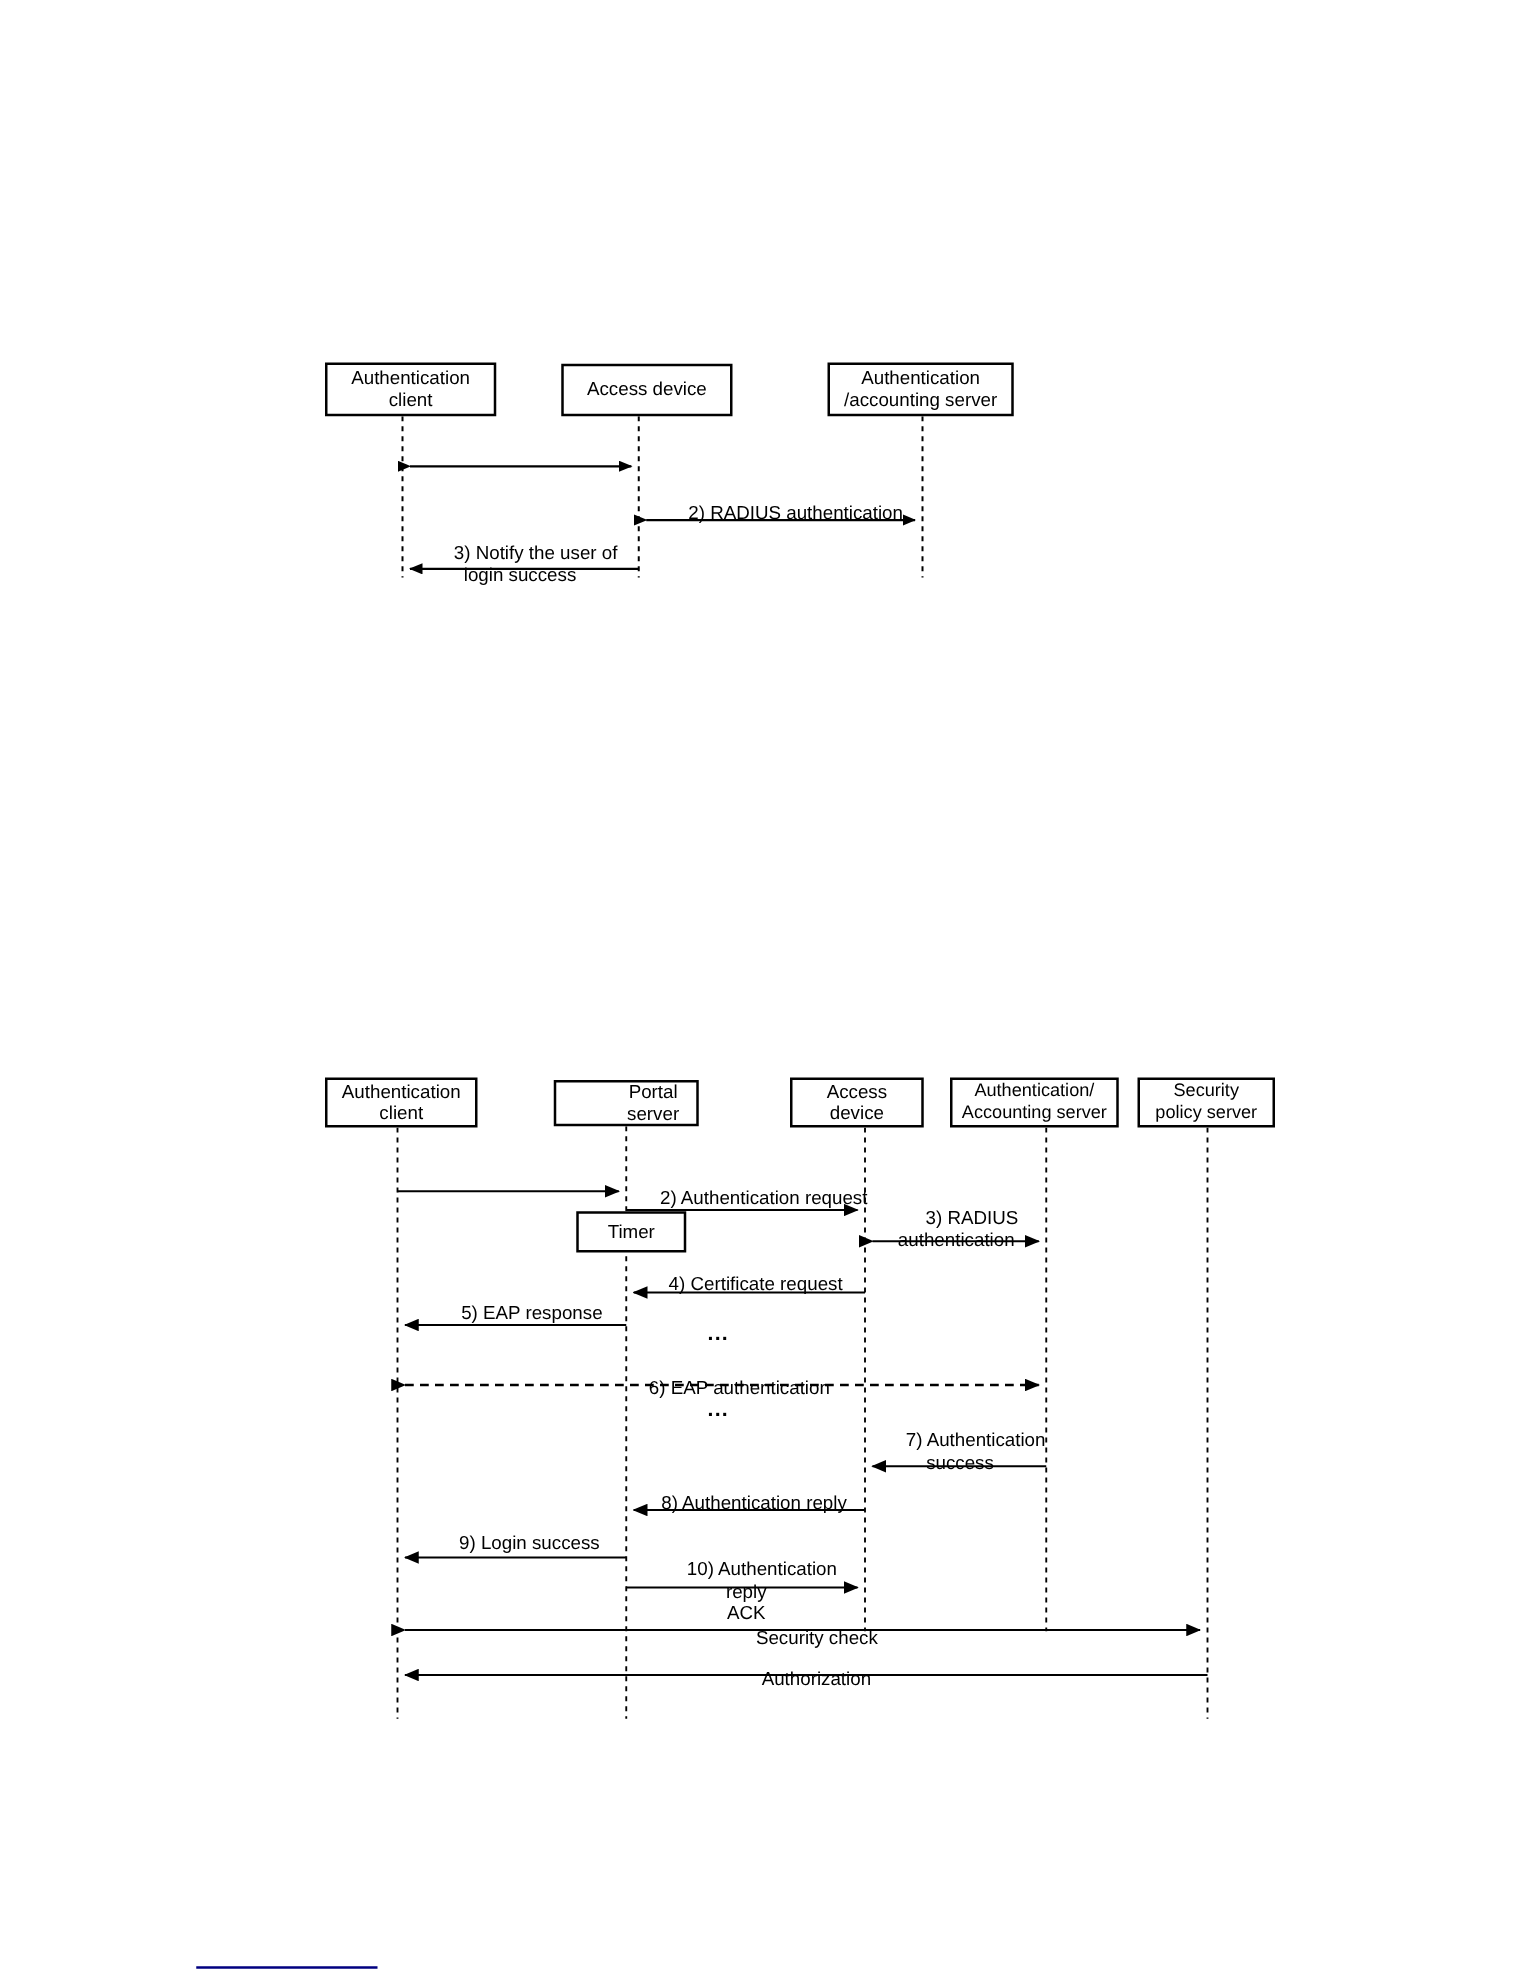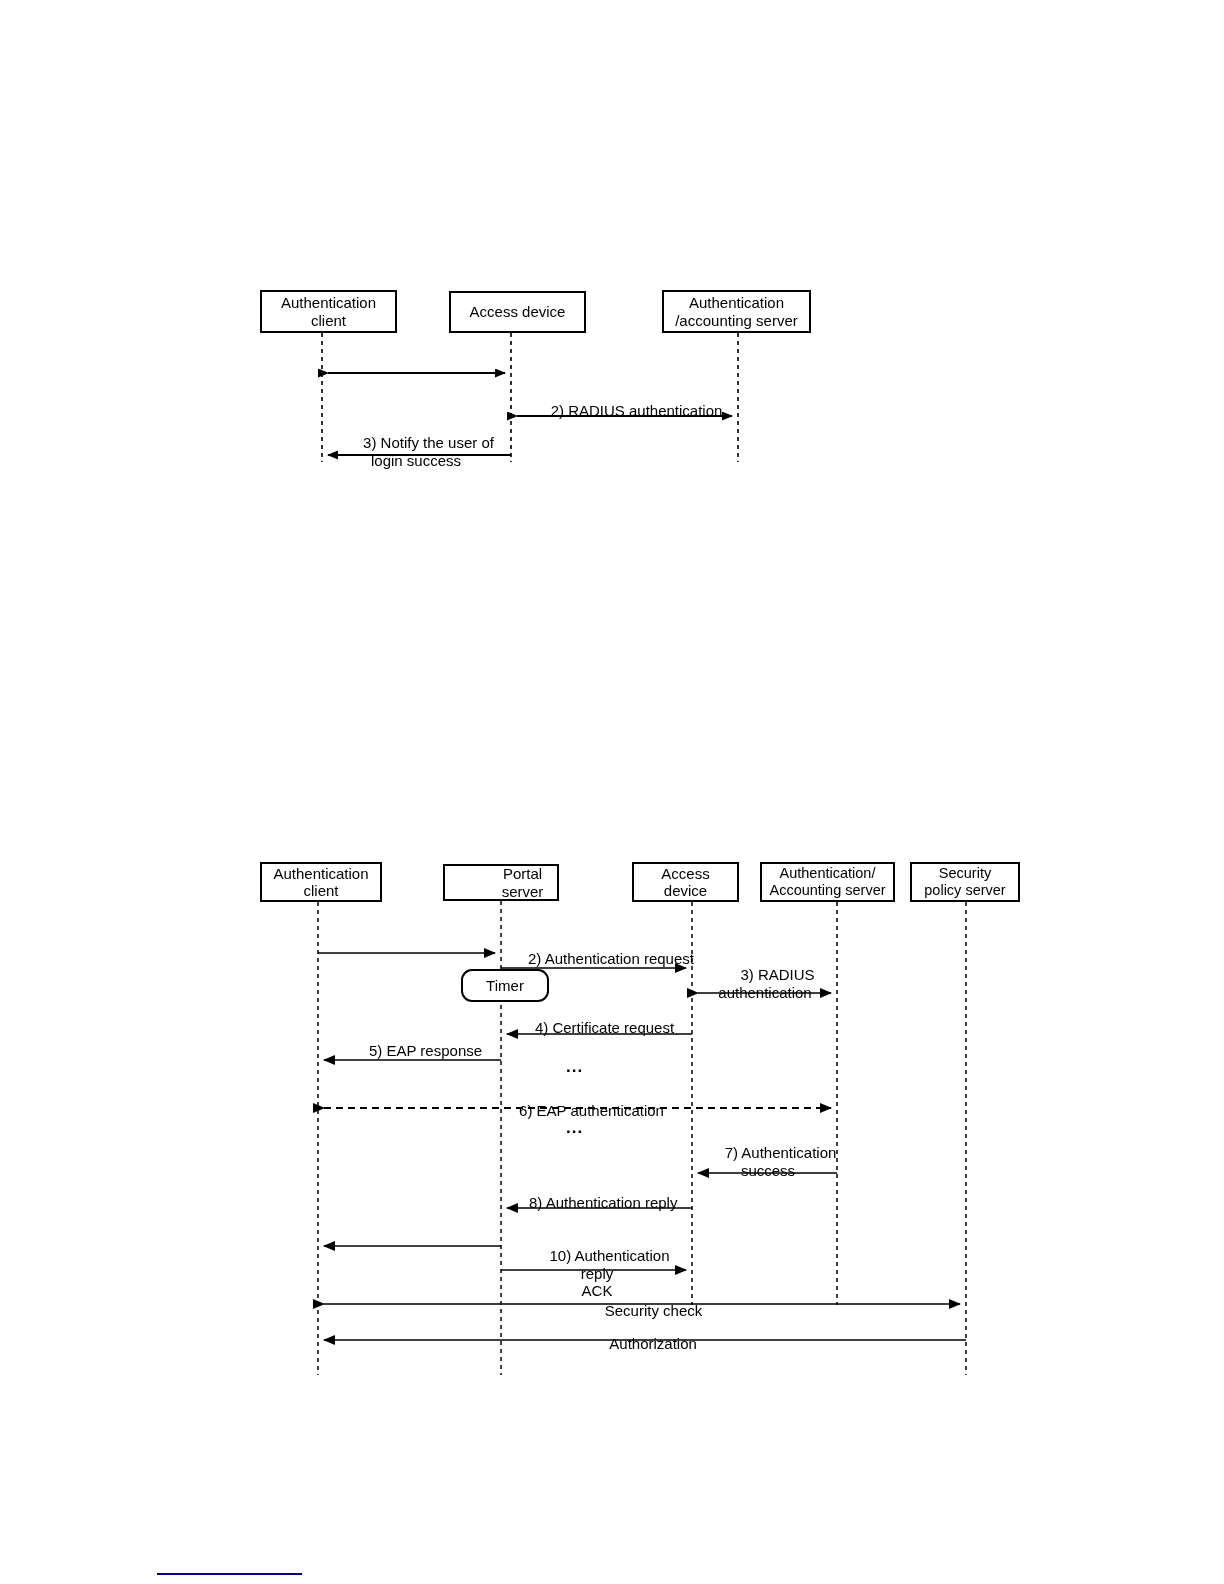--- a/index.html
+++ b/index.html
@@ -205,21 +205,21 @@
     </div>
     <div class="node-box small" style="left:729px; top:862px; width:135px; height:40px;">
       <span style="white-space:pre-line;">Authentication/
 Accounting server</span>
     </div>
     <div class="node-box small" style="left:879px; top:862px; width:110px; height:40px;">
       <span style="white-space:pre-line;">Security
 policy server</span>
     </div>
 
-    <div class="node-box" style="left:430px; top:969px; width:88px; height:33px;border-radius:11px;">
+    <div class="node-box" style="left:430px; top:969px; width:88px; height:33px;">
       <span>Timer</span>
     </div>
 
     <div class="msg-label" style="left:472px; top:933px; width:182px;">
       <span>2) Authentication request</span>
     </div>
     <div class="msg-label" style="left:663px; top:949px; width:142px;">
       <span style="white-space:pre-line;">3) RADIUS
 authentication</span>
     </div>
@@ -232,20 +232,23 @@
     <div class="msg-label" style="left:458px; top:1085px; width:180px;">
       <span>6) EAP authentication</span>
     </div>
     <div class="msg-label" style="left:663px; top:1127px; width:148px;">
       <span style="white-space:pre-line;">7) Authentication
 success</span>
     </div>
     <div class="msg-label" style="left:473px; top:1177px; width:172px;">
       <span>8) Authentication reply</span>
     </div>
+    <div class="msg-label" style="left:294px; top:1209px; width:172px;">
+      <span>9) Login success</span>
+    </div>
     <div class="msg-label" style="left:476px; top:1230px; width:180px;">
       <span style="white-space:pre-line;">10) Authentication reply
 ACK</span>
     </div>
     <div class="msg-label" style="left:510px; top:1285px; width:200px;">
       <span>Security check</span>
     </div>
     <div class="msg-label" style="left:510px; top:1318px; width:200px;">
       <span>Authorization</span>
     </div>

